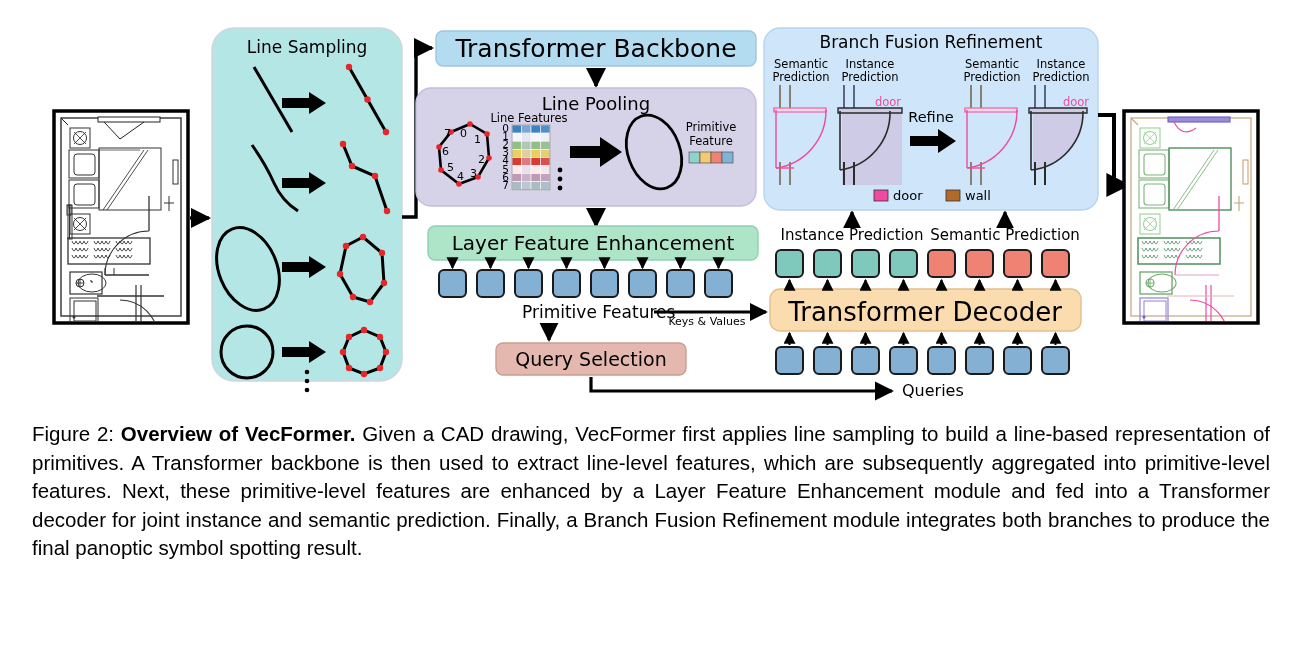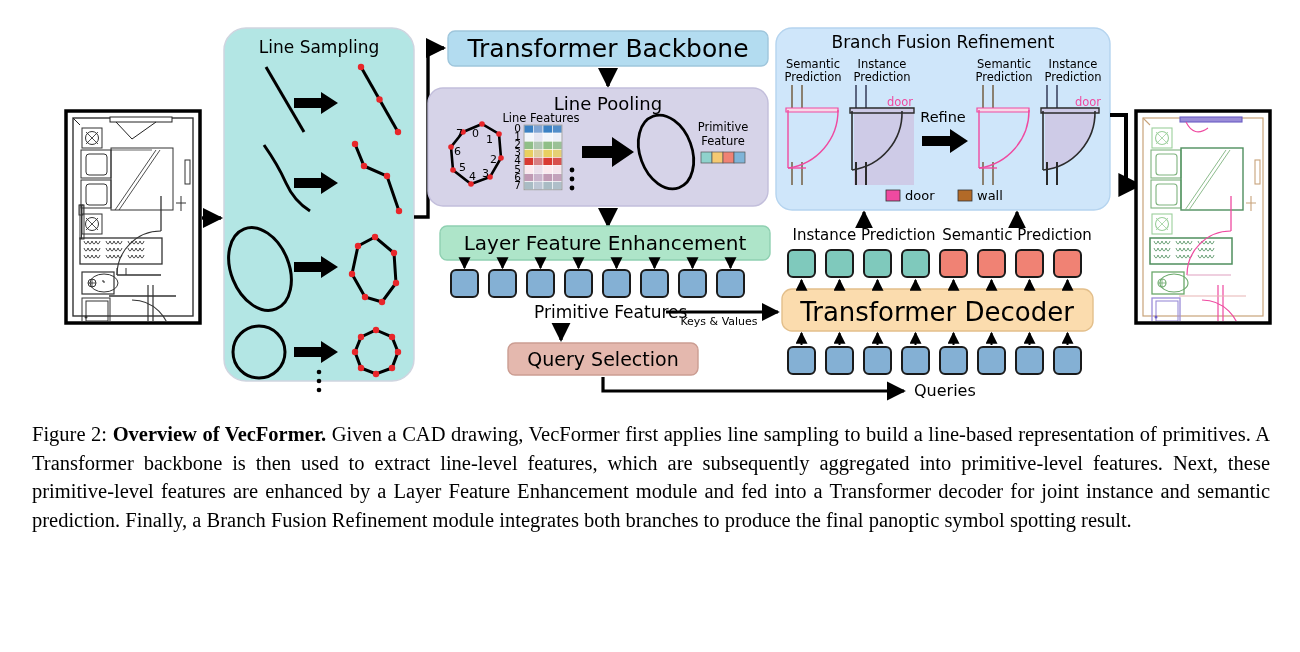--- a/index.html
+++ b/index.html
@@ -1,20 +1,20 @@
 <!DOCTYPE html>
 <html><head>
 <meta charset="utf-8">
 <style>
   html,body{margin:0;padding:0;background:#ffffff;}
   body{width:1300px;height:652px;font-family:"DejaVu Sans",sans-serif;position:relative;overflow:hidden;}
-  #figure{position:absolute;left:16px;top:0;width:1164px;height:410px;}
+  #figure{position:absolute;left:4px;top:0;width:1164px;height:410px;}
   #figure svg{display:block;}
   .cap{position:absolute;left:32px;top:420px;width:1238px;
-       font-family:Liberation Serif, serif;font-size:20.5px;line-height:28.6px;
+       font-family:Liberation Sans, sans-serif;font-size:20.5px;line-height:28.6px;
        color:#000;text-align:justify;}
   .cap b{font-weight:bold;}
 </style>
 </head>
 <body>
 
 <div id="figure">
 <svg width="1300" height="410" viewBox="0 0 1300 410" xmlns="http://www.w3.org/2000/svg">
   <defs>
     <marker id="ah" markerWidth="7" markerHeight="7" refX="5.4" refY="3" orient="auto">

